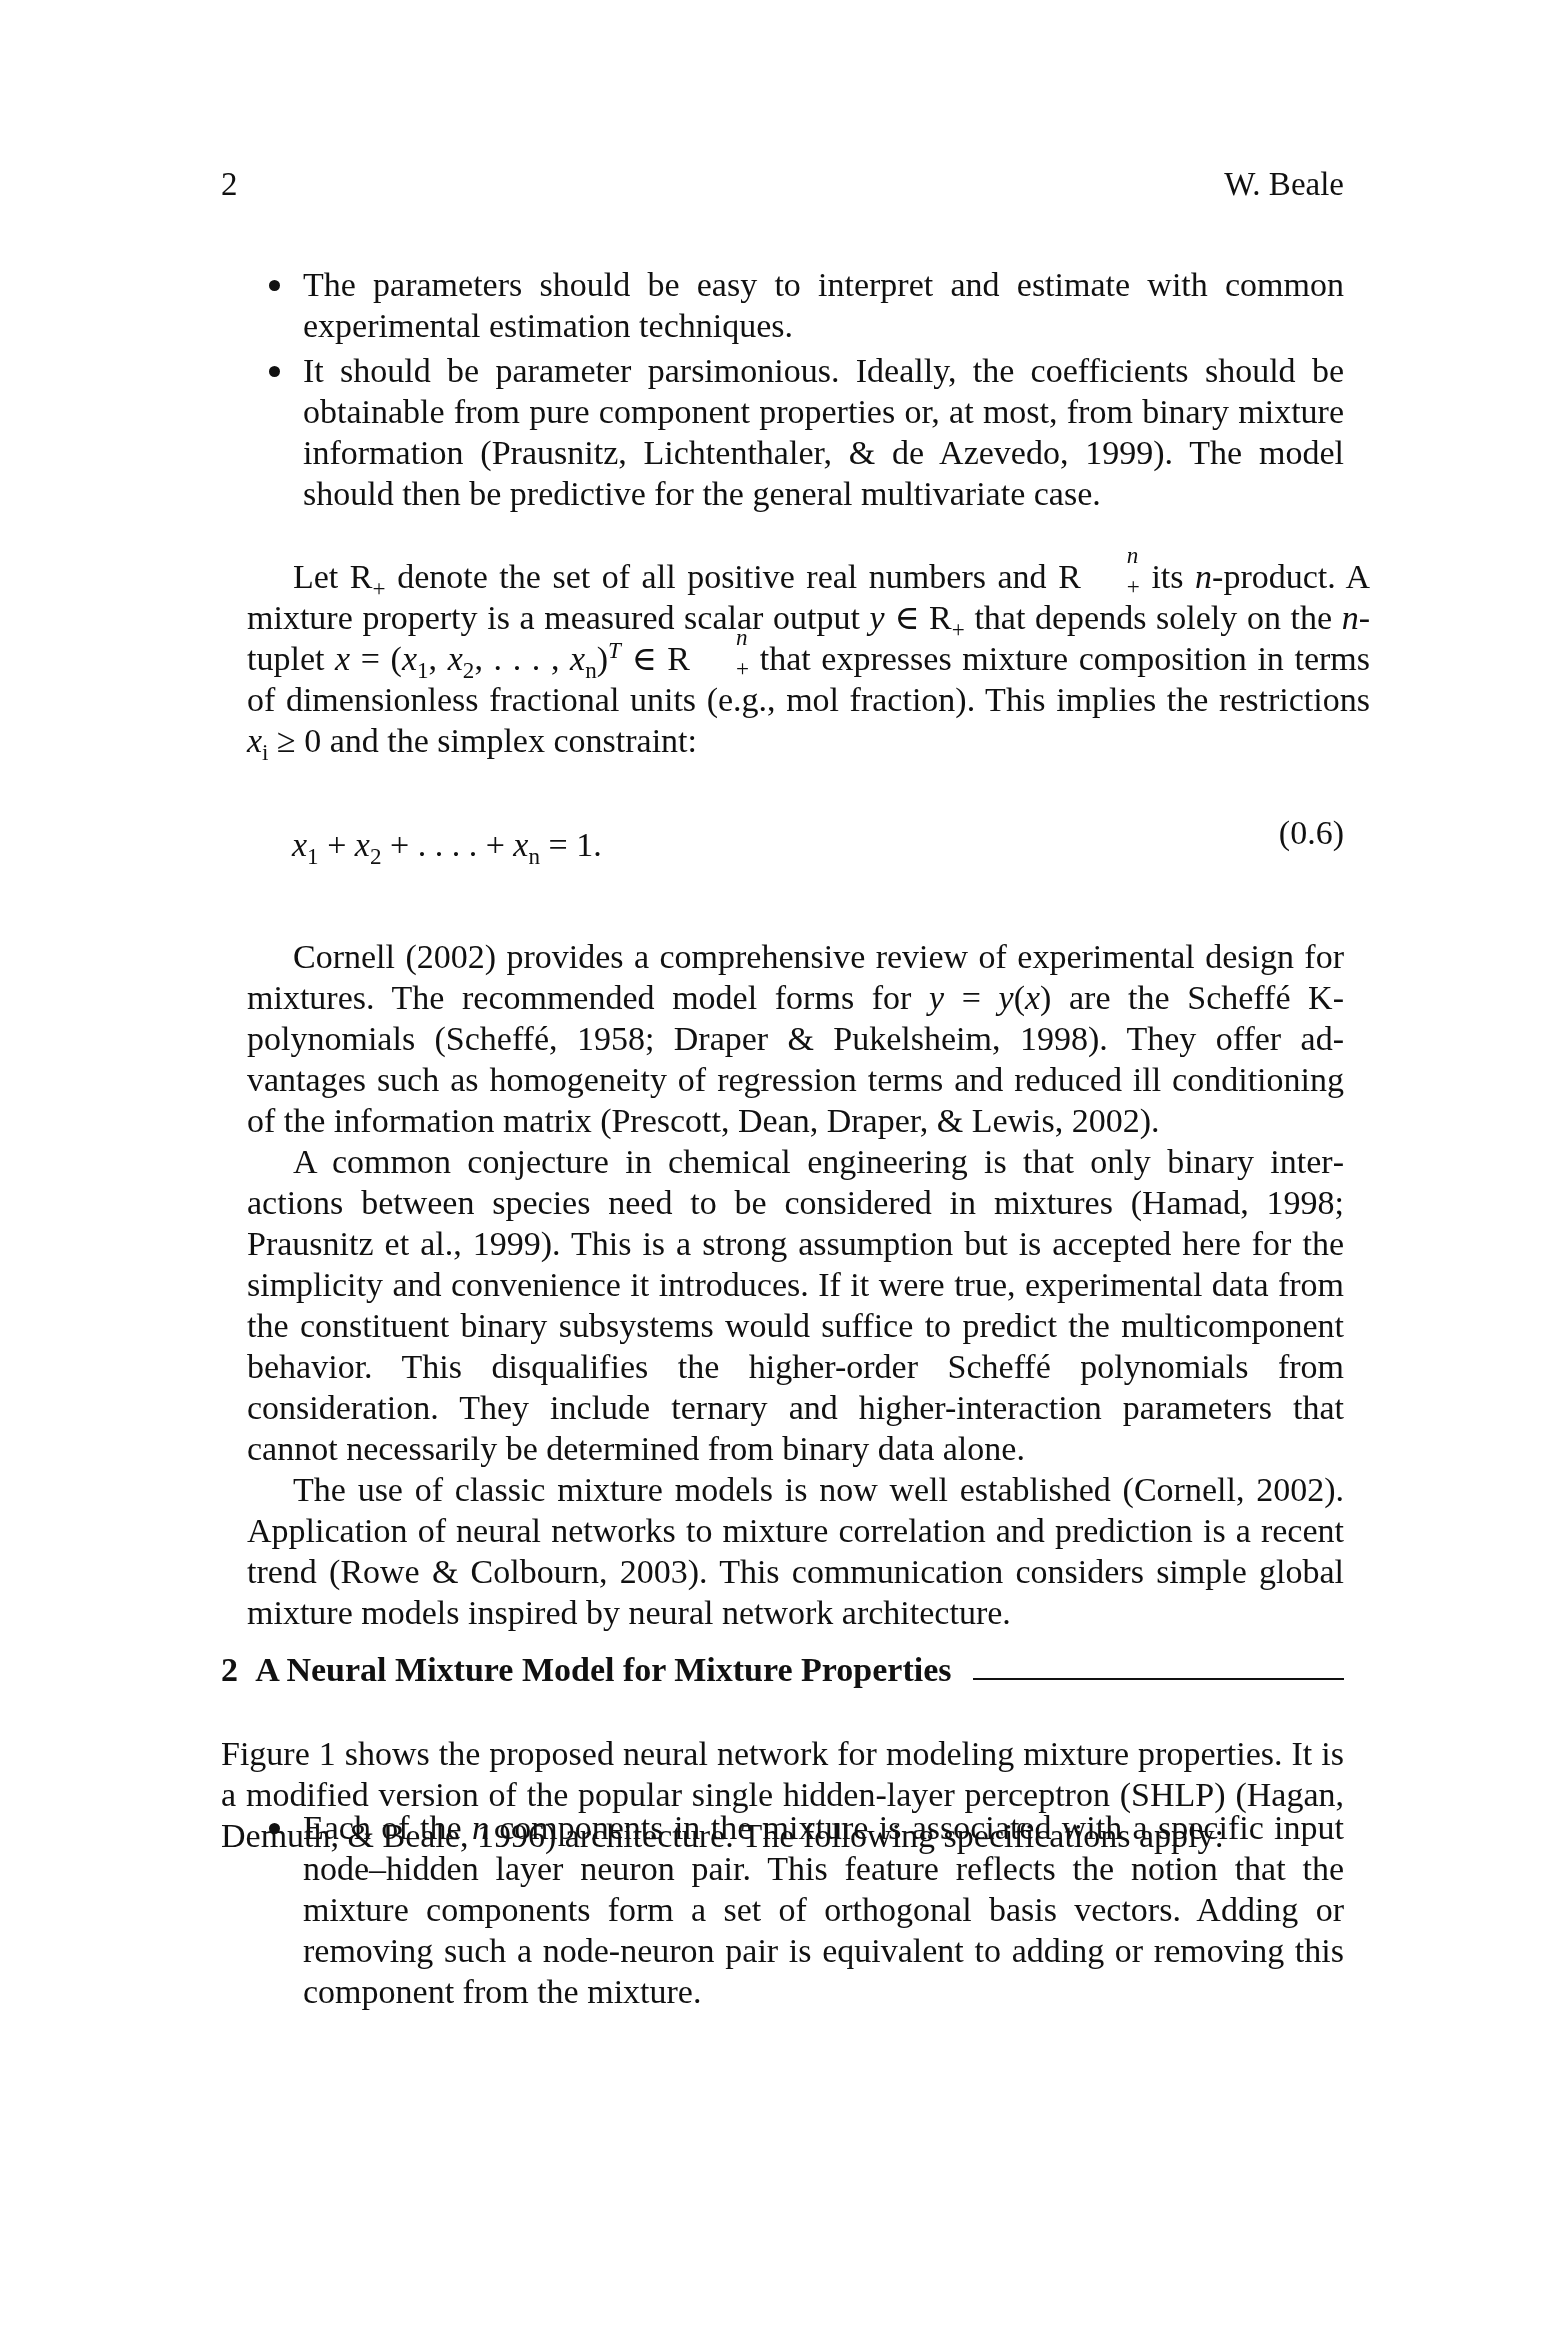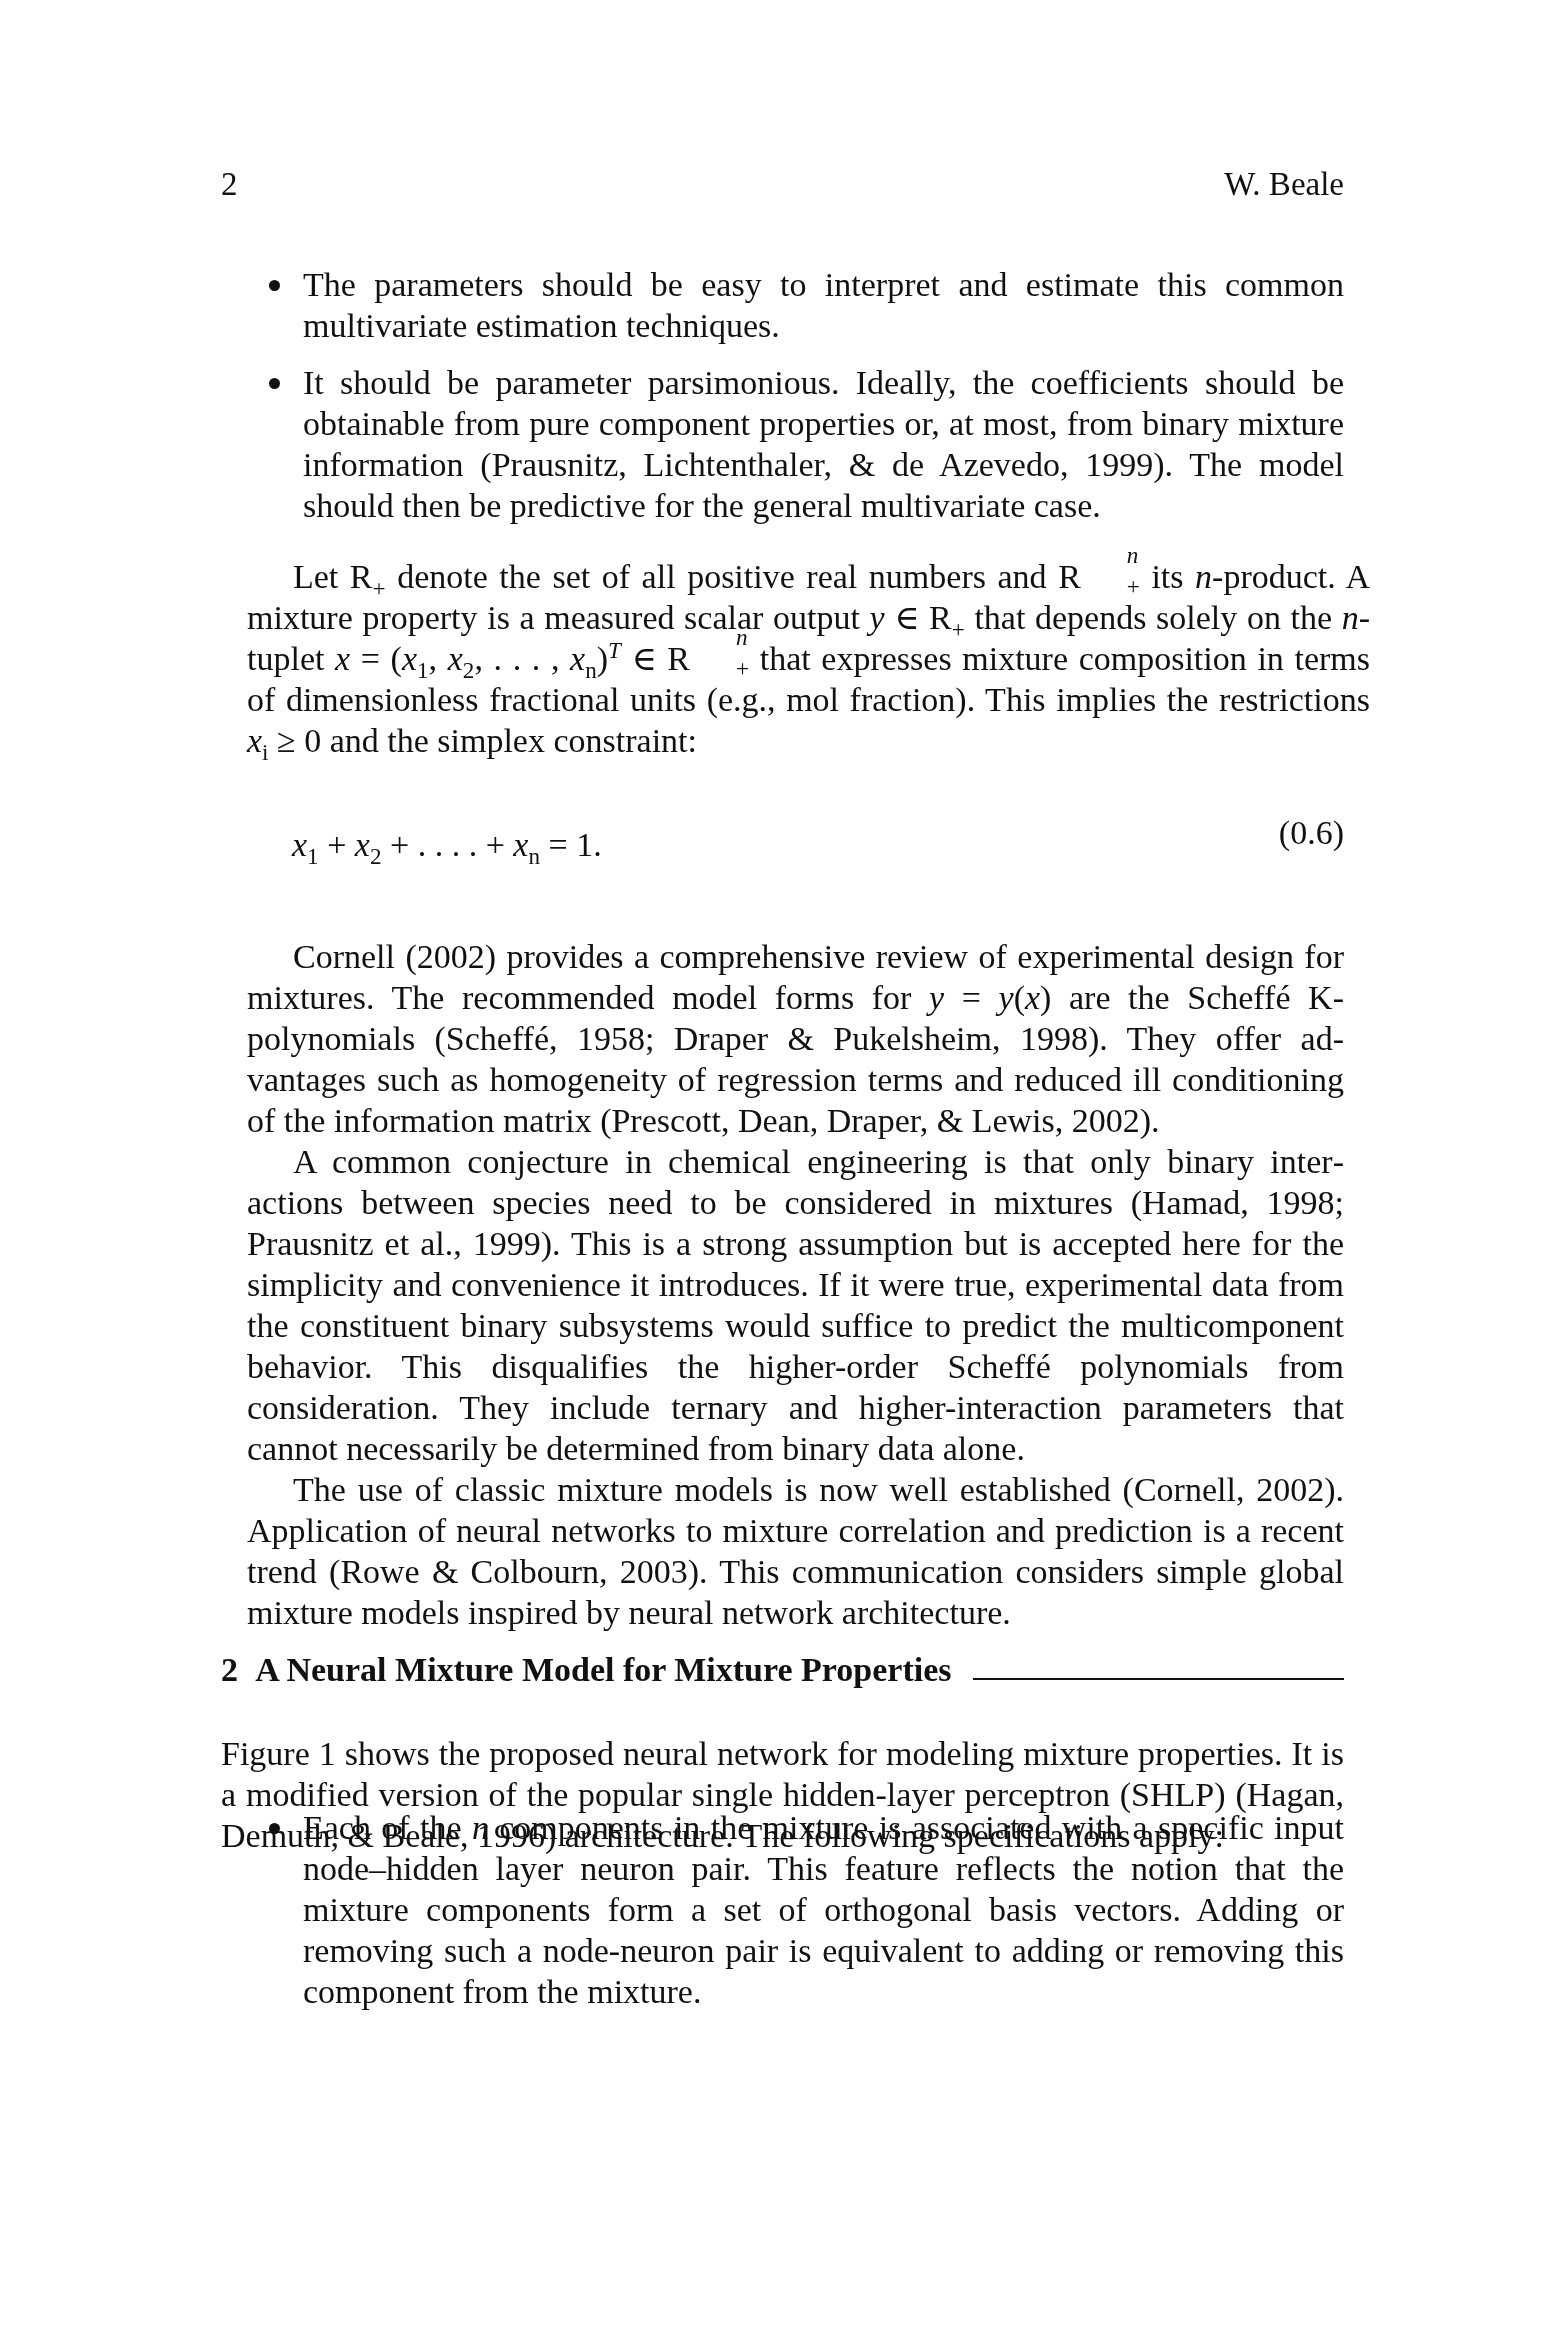--- a/index.html
+++ b/index.html
@@ -7,21 +7,21 @@
          font-family: "Liberation Serif", "DejaVu Serif", serif; color: #111111; }
   .abs { position: absolute; }
   .runhead { top: 163px; left: 221px; width: 1123px; height: 42px; font-size: 33px; line-height: 42px; }
   .runhead .pg { position: absolute; left: 0; top: 0; }
   .runhead .au { position: absolute; right: 0; top: 0; }
   .block { left: 221px; width: 1123px; font-size: 34px; line-height: 41px; text-align: justify; hyphens: manual; }
   .para { margin: 0; }
   .indent { text-indent: 46px; margin-left: 26px; }
   ul.bullets { list-style: none; margin: 0; padding: 0; }
   ul.bullets li { position: relative; padding-left: 82px; margin: 0; }
-  ul.bullets li + li { margin-top: 16px; }
+  ul.bullets li + li { margin-top: 4px; }
   .dot { position: absolute; left: 48px; top: 15.6px; width: 11.3px; height: 11.3px; border-radius: 50%; background: #111; }
   i, .it { font-style: italic; }
   sub, sup { font-size: 0.68em; line-height: 0; }
   .subsup { display: inline-block; position: relative; vertical-align: baseline; line-height: 0; }
   .subsup .sp { position: absolute; left: 0; top: -0.95em; font-size: 0.68em; font-style: italic; }
   .subsup .sb { position: relative; top: 0.28em; font-size: 0.68em; }
   .equation { left: 221px; width: 1123px; font-size: 34px; line-height: 42px; }
   .equation .eq-body { position: absolute; left: 71px; top: 12px; }
   .equation .eq-num { position: absolute; right: 0; top: 0; }
   .heading { left: 221px; width: 1123px; font-size: 34px; line-height: 42px; font-weight: bold; display: flex; align-items: baseline; }
@@ -33,21 +33,21 @@
 
 <div class="abs runhead">
   <span class="pg">2</span>
   <span class="au">W. Beale</span>
 </div>
 
 <div class="abs block" style="top:264px;">
   <ul class="bullets">
     <li>
       <span class="dot"></span>
-      <span>The parameters should be easy to interpret and estimate this common multivariate estimation techniques.</span>
+      <span>The parameters should be easy to interpret and estimate with common experimental estimation techniques.</span>
     </li>
     <li>
       <span class="dot"></span>
       <span>It should be parameter parsimonious. Ideally, the coefficients should be obtainable from pure component properties or, at most, from binary mixture information (Prausnitz, Lichtenthaler, &amp; de Azevedo, 1999). The model should then be predictive for the general multivariate case.</span>
     </li>
   </ul>
 </div>
 
 <p class="abs block para indent" style="top:556px;">Let R<sub>+</sub> denote the set of all positive real numbers and R<span class="subsup"><span class="sb">+</span><span class="sp">n</span></span> its <i>n</i>-product. A mixture property is a measured scalar output <i>y</i> ∈ R<sub>+</sub> that depends solely on the <i>n</i>-tuplet <i>x</i> = (<i>x</i><sub>1</sub>, <i>x</i><sub>2</sub>, . . . , <i>x</i><sub>n</sub>)<sup style="font-style: italic;">T</sup> ∈ R<span class="subsup"><span class="sb">+</span><span class="sp">n</span></span> that expresses mixture composition in terms of dimensionless fractional units (e.g., mol fraction). This implies the restrictions <i>x</i><sub>i</sub> ≥ 0 and the simplex constraint:</p>
 

